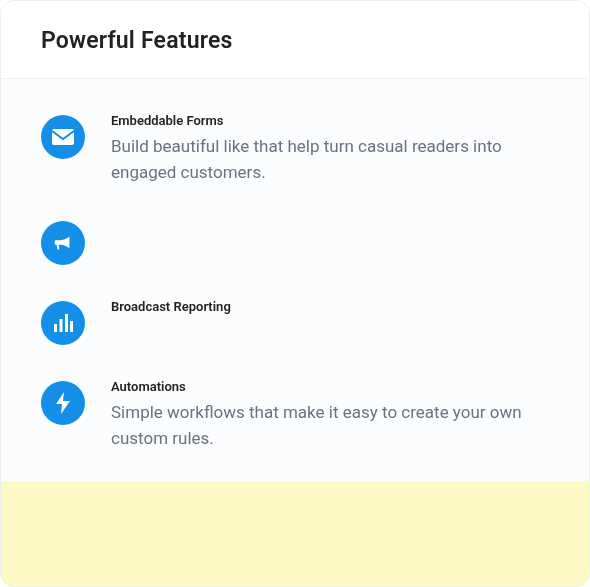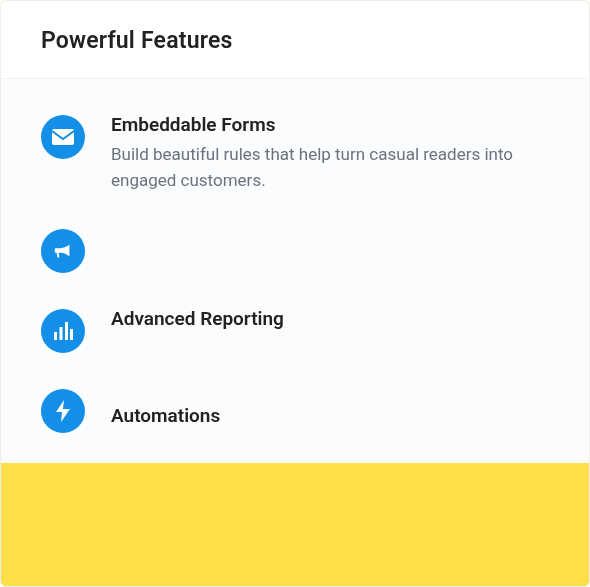--- a/index.html
+++ b/index.html
@@ -6,22 +6,22 @@
   body {
     font-family: -apple-system, BlinkMacSystemFont, "Segoe UI", Roboto, Helvetica, Arial, sans-serif;
     background: #fff;
     width: 590px;
     height: 587px;
   }
   .card {
     width: 590px;
     height: 587px;
     border: 1px solid #eceef0;
-    border-radius: 6px;
-    background: #fde047;
+    border-radius: 14px;
+    background: #fef9c3;
     overflow: hidden;
   }
   .card-header {
     padding: 26px 40px 24px 40px;
     background: #fff;
   }
   .card-header h2 {
     font-size: 23px;
     font-weight: 600;
     color: #222;
@@ -30,37 +30,37 @@
   .card-body {
     background: #fbfcfd;
     padding: 34px 40px 30px 40px;
     border-top: 1px solid #f1f3f5;
   }
   .feature {
     display: flex;
     align-items: flex-start;
     margin-bottom: 34px;
   }
-  .feature:last-child { margin-bottom: 0; align-items: flex-end; }
+  .feature:last-child { margin-bottom: 0; }
   .icon-wrap {
     flex-shrink: 0;
     width: 44px;
     height: 44px;
     border-radius: 50%;
     background: #148fe8;
     display: flex;
     align-items: center;
     justify-content: center;
     margin-right: 26px;
     margin-top: 2px;
   }
   .icon-wrap svg { display: block; }
   .feature-text { flex: 1; }
   .feature-title {
-    font-size: 19px;
+    font-size: 13px;
     font-weight: 600;
     color: #222;
     margin-bottom: 6px;
   }
   .feature-desc {
     font-size: 17px;
     line-height: 1.5;
     color: #6a7380;
     font-weight: 400;
   }
@@ -76,21 +76,21 @@
 
     <div class="feature">
       <div class="icon-wrap">
         <svg width="22" height="16" viewBox="0 0 22 16" fill="none">
           <rect x="0" y="0" width="22" height="16" rx="2" fill="#fff"></rect>
           <path d="M0 2 L11 10 L22 2" stroke="#148fe8" stroke-width="2" fill="none"></path>
         </svg>
       </div>
       <div class="feature-text">
         <div class="feature-title">Embeddable Forms</div>
-        <div class="feature-desc">Build beautiful rules that help turn casual readers into engaged customers.</div>
+        <div class="feature-desc">Build beautiful like that help turn casual readers into engaged customers.</div>
       </div>
     </div>
 
     <div class="feature">
       <div class="icon-wrap">
         <svg width="22" height="22" viewBox="0 0 24 24" fill="#fff">
           <path d="M3 11v2a1 1 0 0 0 1 1h1l1 5h2l-0.7-5H9c4 0 8 2 10 4V5c-2 2-6 4-10 4H4a1 1 0 0 0-1 1v1z"></path>
         </svg>
       </div>
     </div>
@@ -98,29 +98,30 @@
     <div class="feature">
       <div class="icon-wrap">
         <svg width="20" height="18" viewBox="0 0 20 18" fill="#fff">
           <rect x="1" y="10" width="3" height="8"></rect>
           <rect x="6.5" y="5" width="3" height="13"></rect>
           <rect x="12" y="0" width="3" height="18"></rect>
           <rect x="17" y="7" width="3" height="11"></rect>
         </svg>
       </div>
       <div class="feature-text">
-        <div class="feature-title">Advanced Reporting</div>
+        <div class="feature-title">Broadcast Reporting</div>
       </div>
     </div>
 
     <div class="feature">
       <div class="icon-wrap">
         <svg width="16" height="22" viewBox="0 0 16 22" fill="#fff">
           <path d="M9 0 L1 12 H7 L6 22 L15 9 H8 L9 0 Z"></path>
         </svg>
       </div>
       <div class="feature-text">
         <div class="feature-title">Automations</div>
+        <div class="feature-desc">Simple workflows that make it easy to create your own custom rules.</div>
       </div>
     </div>
 
   </div>
 </div>
 
 </body></html>

